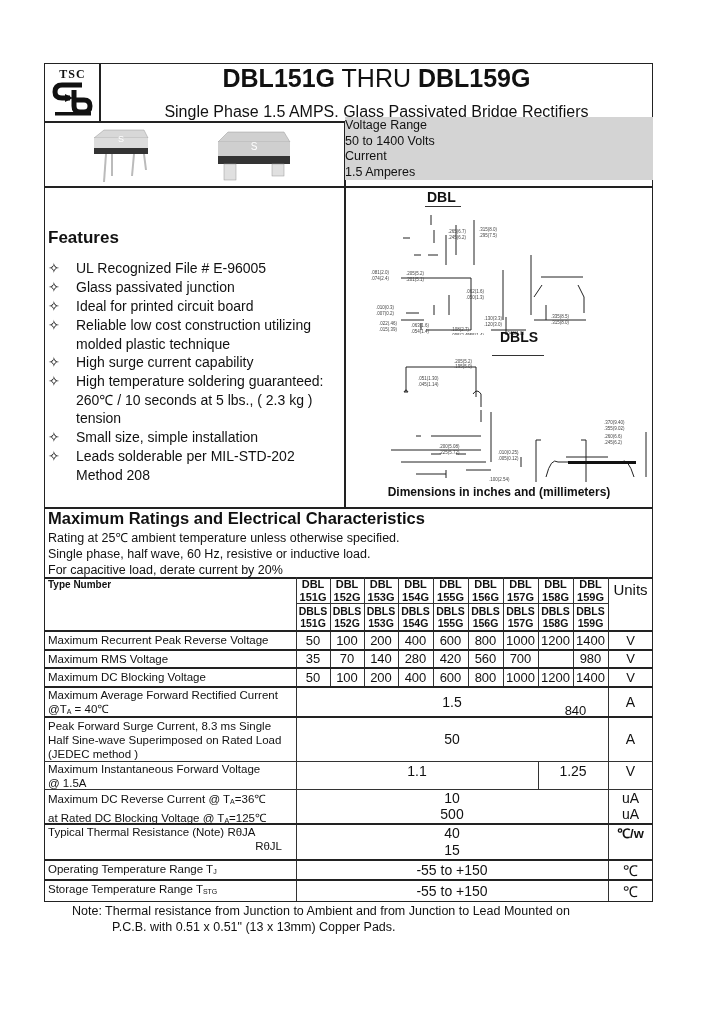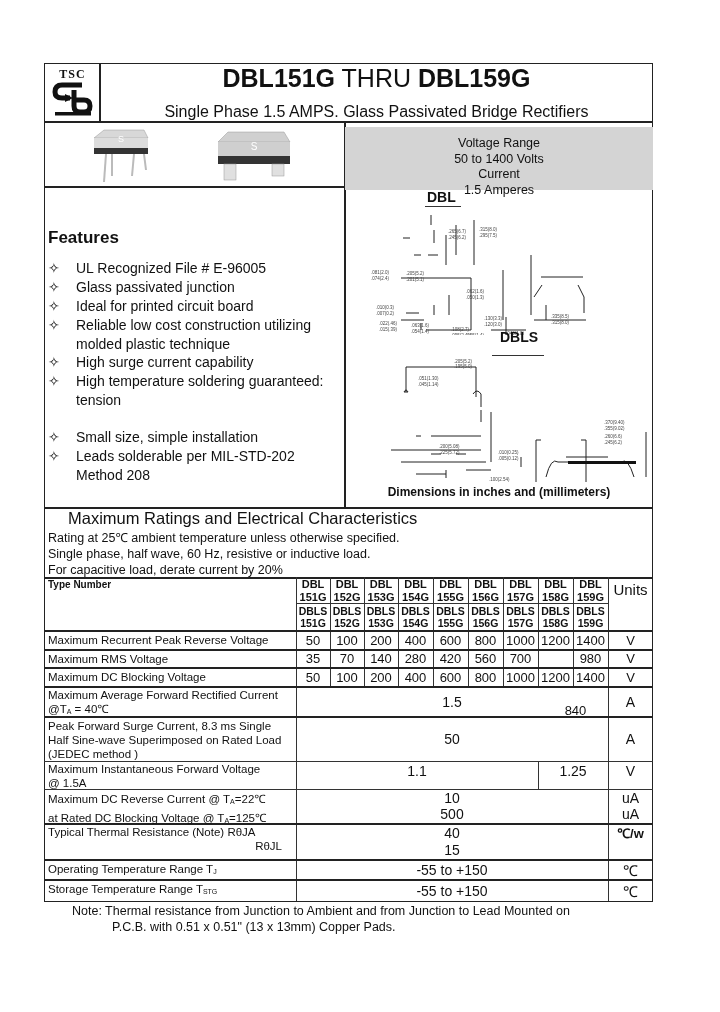--- a/index.html
+++ b/index.html
@@ -12,35 +12,35 @@
   .hthin { position: absolute; background: #333; height: 1px; }
   .vthin { position: absolute; background: #333; width: 1px; }
 
   
   .logo { position: absolute; left: 46px; top: 65px; width: 53px; height: 56px; display: flex; flex-direction: column; align-items: center; }
   .logo .tsc { font-family: "Liberation Serif", serif; font-weight: bold; font-size: 12px; letter-spacing: 1px; margin-top: 2px; }
   .title { position: absolute; left: 100px; top: 64px; width: 553px; text-align: center; font-size: 25px; }
   .title b { font-weight: bold; }
   .subtitle { position: absolute; left: 100px; top: 103px; width: 553px; text-align: center; font-size: 16px; }
 
-  .spec-box { position: absolute; left: 345px; top: 127px; width: 308px; height: 63px; background: #d4d4d4; text-align: center; font-size: 12.5px; line-height: 15.5px; padding-top: 9px; }
+  .spec-box { position: absolute; left: 345px; top: 117px; width: 308px; height: 63px; background: #d4d4d4; text-align: left; font-size: 12.5px; line-height: 15.5px; padding-top: 1px; }
 
   
   .features-title { position: absolute; left: 48px; top: 228px; font-size: 17px; font-weight: bold; }
   .feat { position: absolute; left: 48px; font-size: 14px; line-height: 18.5px; }
   .feat .dia { display: inline-block; width: 28px; font-size: 14px; }
   .feat .txt { display: inline-block; vertical-align: top; }
   .feat .cont { display: block; padding-left: 28px; }
 
   
   .dim-label { position: absolute; font-weight: bold; font-size: 14px; }
   .dim-caption { position: absolute; left: 345px; top: 485px; width: 308px; text-align: center; font-size: 12px; font-weight: bold; }
 
   
-  .mr-title { position: absolute; left: 48px; top: 509px; font-size: 16.5px; font-weight: normal; margin-left: 20px; }
+  .mr-title { position: absolute; left: 48px; top: 509px; font-size: 16.5px; font-weight: bold; }
   .note-line { position: absolute; left: 48px; font-size: 12.5px; }
 
   .cell { position: absolute; display: flex; align-items: center; justify-content: center; text-align: center; }
   .hdr-cell { font-size: 11px; font-weight: bold; line-height: 12.5px; flex-direction: column; }
   .val { font-size: 13px; }
   .param { position: absolute; left: 48px; font-size: 11.5px; line-height: 14px; }
   .sub { font-size: 7px; vertical-align: -1px; }
 
   .footnote { position: absolute; left: 48px; top: 904px; font-size: 12.5px; line-height: 15.5px; margin-left: 24px; }
 </style>
@@ -109,20 +109,21 @@
 </div>
 <div class="feat" style="top:316px;">
   <span class="dia">✧</span><span class="txt">Reliable low cost construction utilizing</span>
   <span class="cont">molded plastic technique</span>
 </div>
 <div class="feat" style="top:353px;">
   <span class="dia">✧</span><span class="txt">High surge current capability</span>
 </div>
 <div class="feat" style="top:372px;">
   <span class="dia">✧</span><span class="txt">High temperature soldering guaranteed:</span>
+  <span class="cont">260℃ / 10 seconds at 5 lbs., ( 2.3 kg )</span>
   <span class="cont">tension</span>
 </div>
 <div class="feat" style="top:428px;">
   <span class="dia">✧</span><span class="txt">Small size, simple installation</span>
 </div>
 <div class="feat" style="top:447px;">
   <span class="dia">✧</span><span class="txt">Leads solderable per MIL-STD-202</span>
   <span class="cont">Method 208</span>
 </div>
 
@@ -394,21 +395,21 @@
 
 <div class="param" style="top:762px;">
   <div>Maximum Instantaneous Forward Voltage</div>
   <div>@ 1.5A</div>
 </div>
 <div class="cell val" style="left:296px;top:762px;width:242px;height:18px;font-size:14px;">1.1</div>
 <div class="cell val" style="left:538px;top:762px;width:70px;height:18px;font-size:14px;">1.25</div>
 <div class="cell val" style="left:608px;top:762px;width:45px;height:18px;font-size:14px;">V</div>
 
 <div class="param" style="top:791px;line-height:16px;">
-  <div><span>Maximum DC Reverse Current @ T</span><span class="sub">A</span><span>=22℃</span></div>
+  <div><span>Maximum DC Reverse Current @ T</span><span class="sub">A</span><span>=36℃</span></div>
   <div><span>at Rated DC Blocking Voltage @ T</span><span class="sub">A</span><span>=125℃</span></div>
 </div>
 <div class="cell val" style="left:296px;top:790px;width:312px;height:16px;font-size:14px;">10</div>
 <div class="cell val" style="left:296px;top:806px;width:312px;height:16px;font-size:14px;">500</div>
 <div class="cell val" style="left:608px;top:790px;width:45px;height:16px;font-size:14px;">uA</div>
 <div class="cell val" style="left:608px;top:806px;width:45px;height:16px;font-size:14px;">uA</div>
 
 <div class="param" style="top:825px;width:248px;">
   <div>Typical Thermal Resistance (Note) RθJA</div>
   <div style="text-align:right;padding-right:14px;">RθJL</div>

